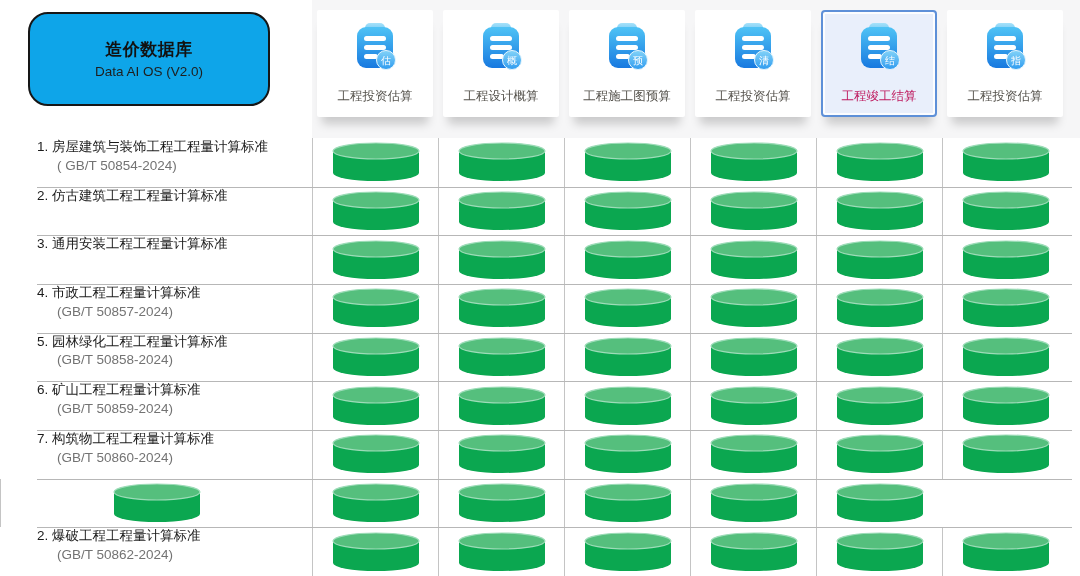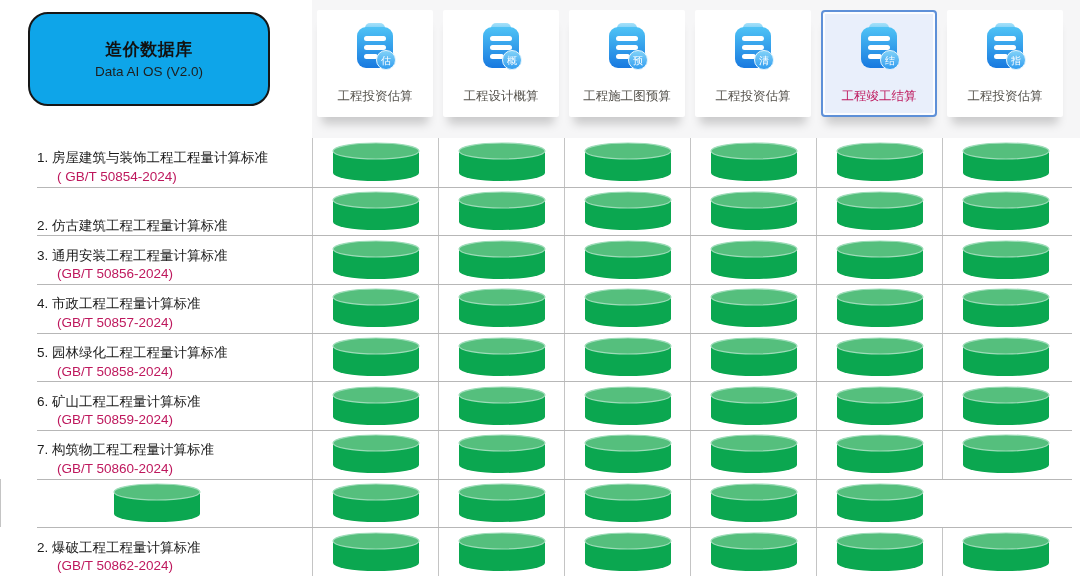--- a/index.html
+++ b/index.html
@@ -47,25 +47,25 @@
   }
   .grid-row{
     flex:1;display:grid;grid-template-columns:312px repeat(6,126px);
     position:relative;min-height:0;
   }
   .grid-row + .grid-row::before{
     content:"";position:absolute;left:37px;right:8px;top:0;
     border-top:1px solid #b7b7b7;
   }
   .row-label{
-    display:flex;flex-direction:column;justify-content:flex-end;
+    display:flex;flex-direction:column;justify-content:flex-start;
     padding-left:37px;box-sizing:border-box;
   }
   .row-name{font-size:13.5px;color:#1b1b1b;line-height:1.38;}
-  .row-code{font-size:13.5px;color:#be185d;line-height:1.38;padding-left:20px;}
+  .row-code{font-size:13.5px;color:#737373;line-height:1.38;padding-left:20px;}
   .cell{
     border-left:1px solid #c4c4c4;
     display:flex;align-items:center;justify-content:center;cursor:pointer;
   }
   .doc-icon{display:block;}
 </style>
 </head>
 <body>
 
 <svg width="0" height="0" style="position:absolute" aria-hidden="true">
@@ -291,21 +291,20 @@
             <path d="M1 9 v22 a43 8 0 0 0 86 0 V9 Z" fill="#0ba750"></path>
             <ellipse cx="44" cy="9" rx="43" ry="8" fill="#55bf7d"></ellipse>
             <ellipse cx="44" cy="9" rx="43" ry="8" fill="none" stroke="#9ddcb8" stroke-width="1.2"></ellipse>
           </svg>
         </div>
       </div>
 
   <div class="grid-row">
     <div class="row-label">
       <div class="row-name">3. 通用安装工程工程量计算标准</div>
-      <div class="row-code">(GB/T 50856-2024)</div>
     </div>
   <div class="cell">
           <svg width="88" height="40" viewBox="0 0 88 40">
             <path d="M1 9 v22 a43 8 0 0 0 86 0 V9 Z" fill="#0ba750"></path>
             <ellipse cx="44" cy="9" rx="43" ry="8" fill="#55bf7d"></ellipse>
             <ellipse cx="44" cy="9" rx="43" ry="8" fill="none" stroke="#9ddcb8" stroke-width="1.2"></ellipse>
           </svg>
         </div>
         <div class="cell">
           <svg width="88" height="40" viewBox="0 0 88 40">

